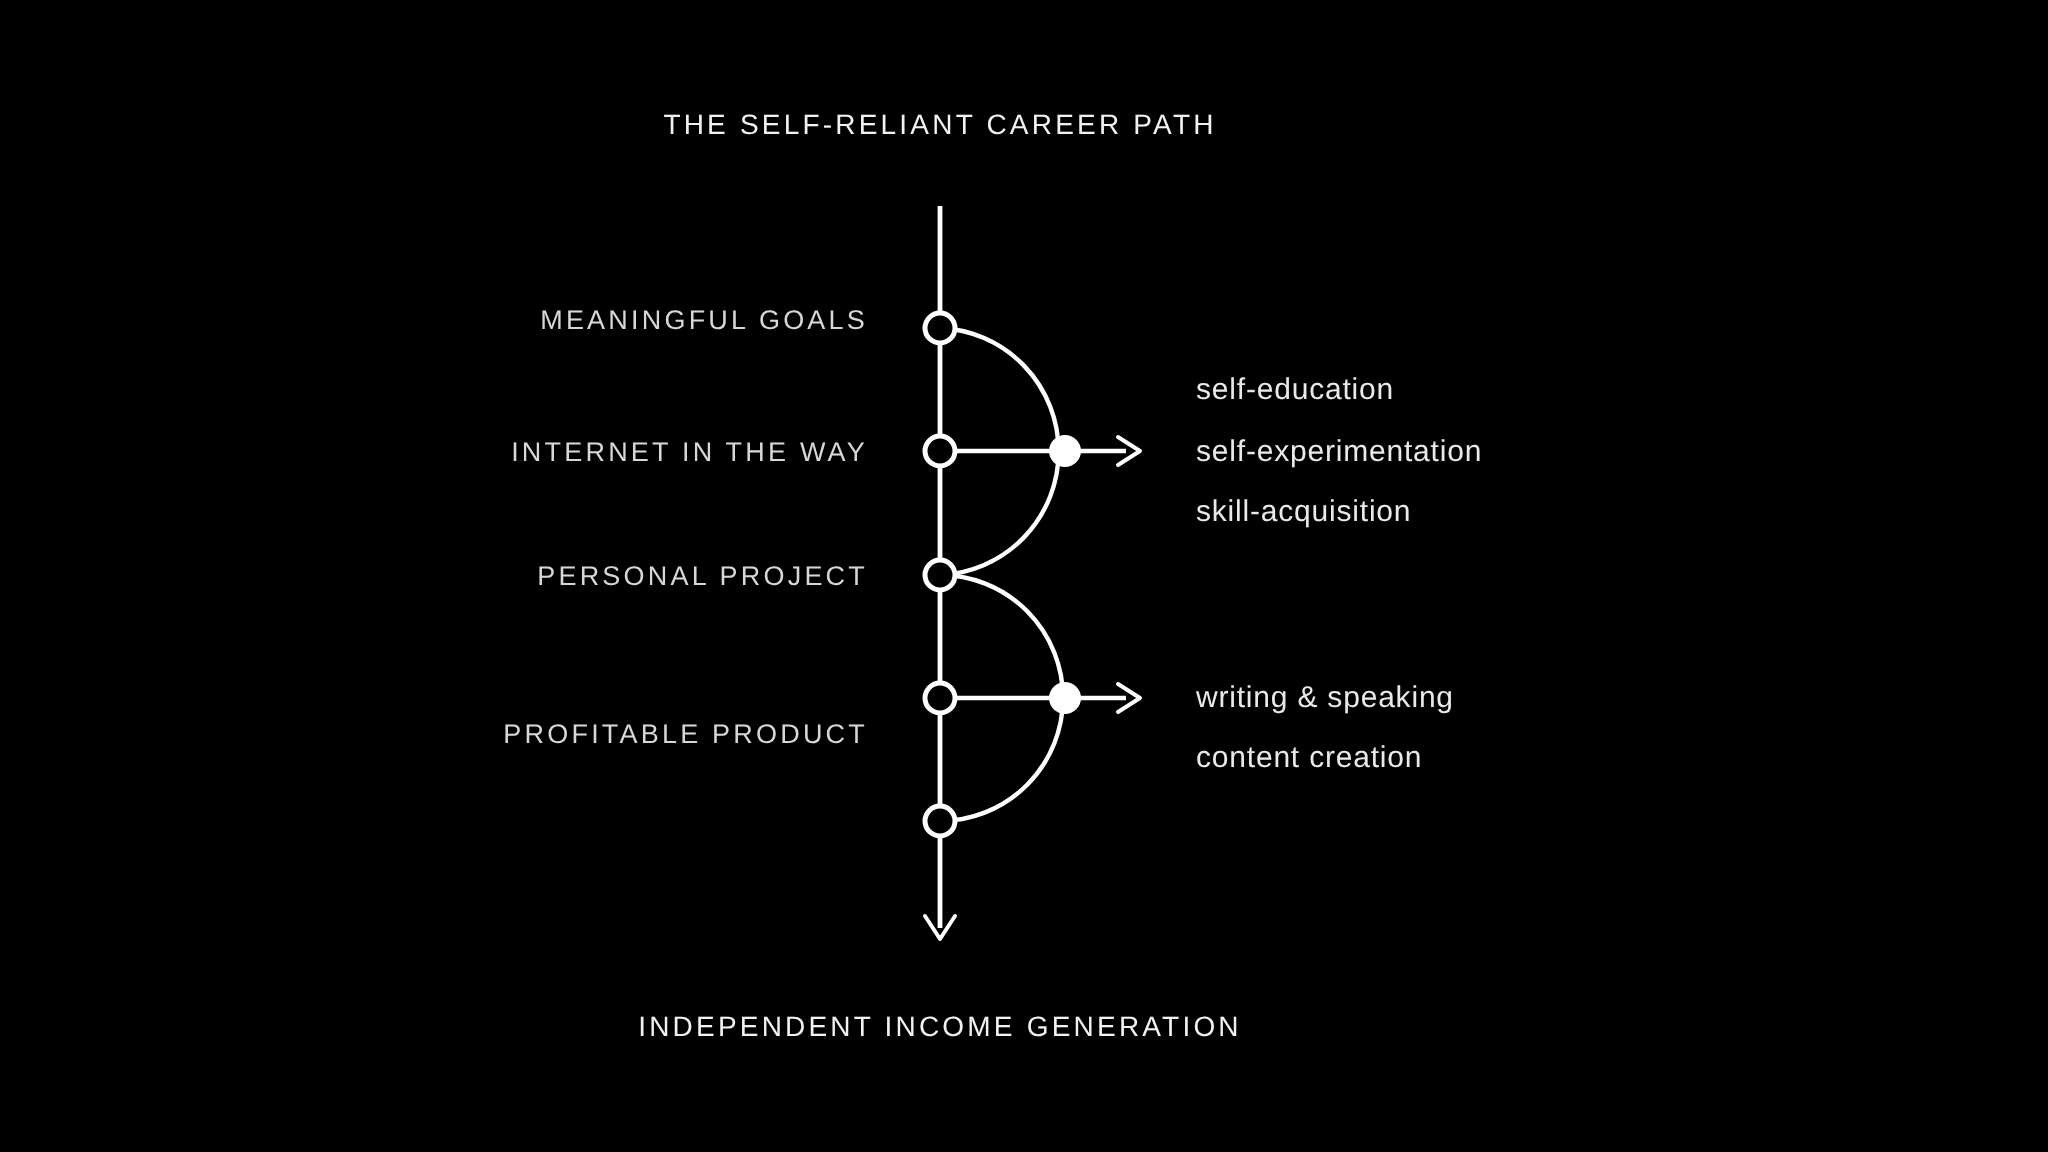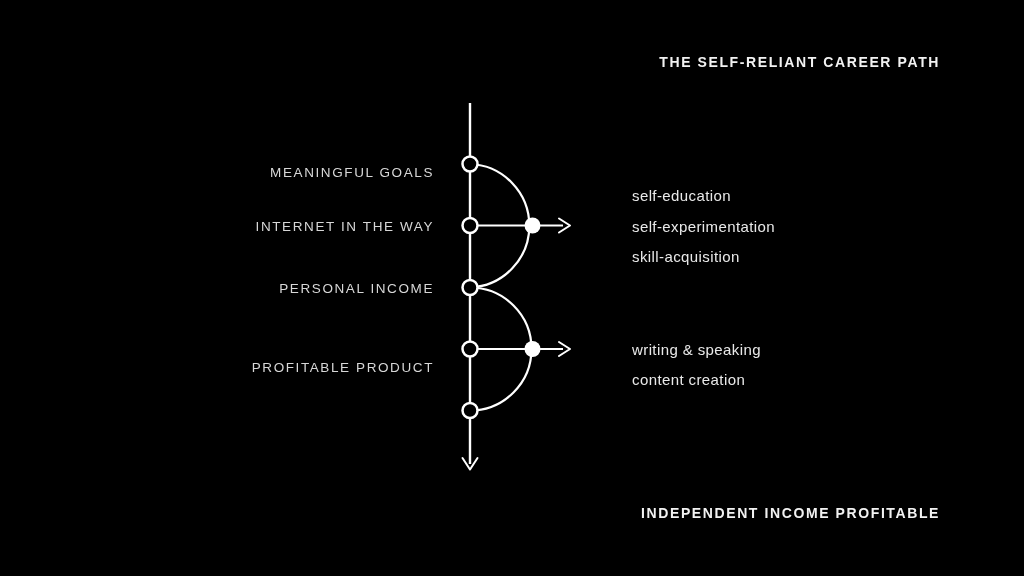--- a/index.html
+++ b/index.html
@@ -19,38 +19,38 @@
   }
   .diagram-svg{position:absolute;left:0;top:0;}
   .stroke{stroke:var(--line);fill:none;}
   .spine{stroke-width:2.4;}
   .arc{stroke-width:2.2;}
   .harrow{stroke-width:2.2;}
   .chev{stroke-width:2;stroke-linecap:round;stroke-linejoin:round;}
   .node{fill:var(--background);stroke:var(--line);stroke-width:2.5;}
   .dot{fill:var(--line);stroke:none;}
   .title,.footer{
-    position:absolute;left:0;width:940px;text-align:right;
+    position:absolute;left:0;width:940px;text-align:center;
     color:var(--title-text);
-    font-weight:700;
+    font-weight:400;
     font-size:14px;
     letter-spacing:1.6px;
     white-space:nowrap;
   }
   .title{top:54px;}
   .footer{top:505px;}
   .stage{
     position:absolute;right:590px;transform:translateY(-50%);
     color:var(--stage-text);
     font-size:13.5px;
     letter-spacing:1.6px;
     white-space:nowrap;
   }
   .branch{
-    position:absolute;left:632px;transform:translateY(-50%);
+    position:absolute;left:598px;transform:translateY(-50%);
     color:var(--branch-text);
     font-size:15px;
     letter-spacing:0.4px;
     white-space:nowrap;
   }
 </style>
 </head>
 <body>
 
 <div class="canvas">
@@ -73,27 +73,27 @@
     <circle class="node" cx="470" cy="164" r="7.5"></circle>
     <circle class="node" cx="470" cy="225.5" r="7.5"></circle>
     <circle class="node" cx="470" cy="287.5" r="7.5"></circle>
     <circle class="node" cx="470" cy="349" r="7.5"></circle>
     <circle class="node" cx="470" cy="410.5" r="7.5"></circle>
 
     <circle class="dot" cx="532.5" cy="225.5" r="8"></circle>
     <circle class="dot" cx="532.5" cy="349" r="8"></circle>
   </svg>
 
-  <div class="stage" style="top:172px">MEANINGFUL GOALS</div>
+  <div class="stage" style="top:160px">MEANINGFUL GOALS</div>
   <div class="stage" style="top:225.5px">INTERNET IN THE WAY</div>
-  <div class="stage" style="top:287.5px">PERSONAL INCOME</div>
+  <div class="stage" style="top:287.5px">PERSONAL PROJECT</div>
   <div class="stage" style="top:367px">PROFITABLE PRODUCT</div>
 
   <div class="branch" style="top:195px">self-education</div>
   <div class="branch" style="top:225.5px">self-experimentation</div>
   <div class="branch" style="top:256px">skill-acquisition</div>
 
   <div class="branch" style="top:348.5px">writing &amp; speaking</div>
   <div class="branch" style="top:378.5px">content creation</div>
 
-  <div class="footer">INDEPENDENT INCOME PROFITABLE</div>
+  <div class="footer">INDEPENDENT INCOME GENERATION</div>
 
 </div>
 
 </body></html>

